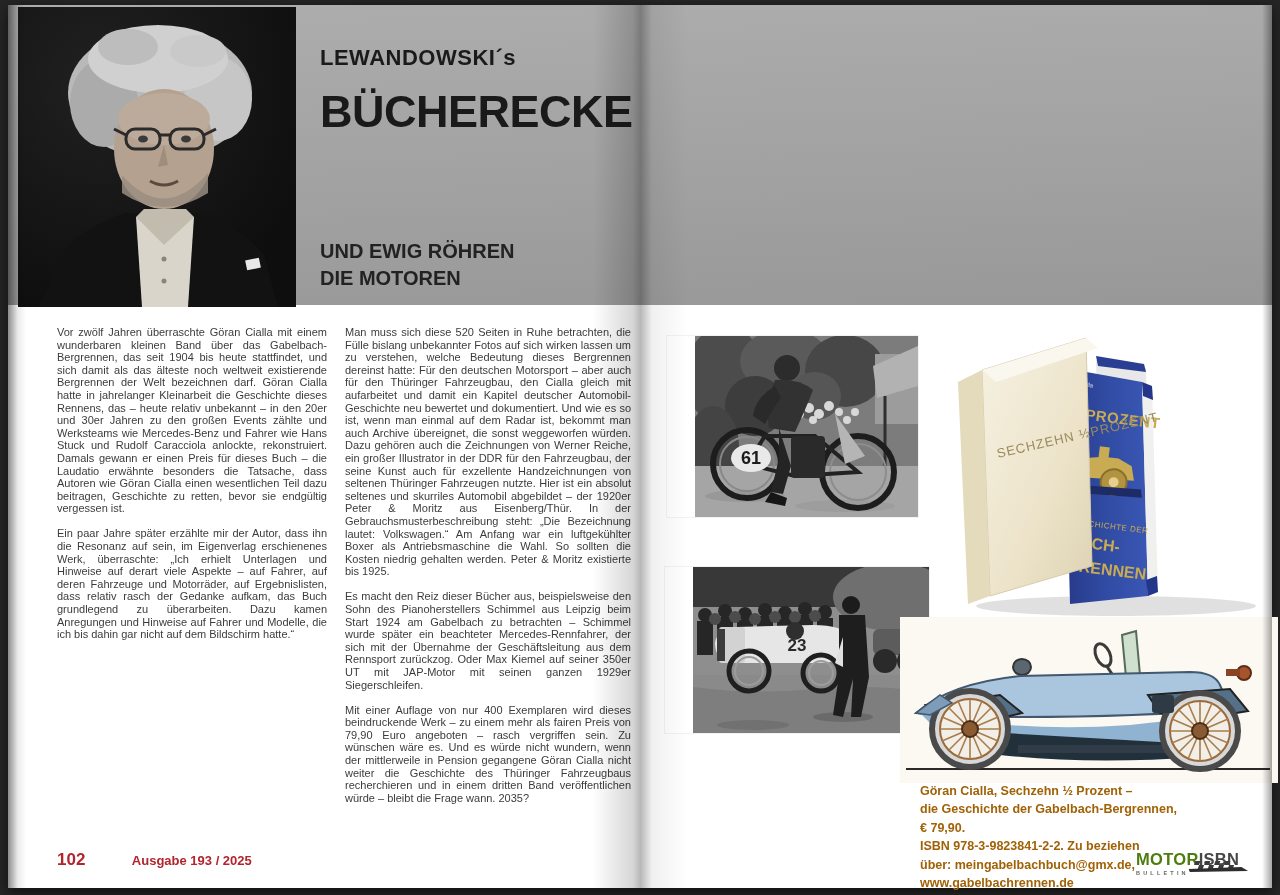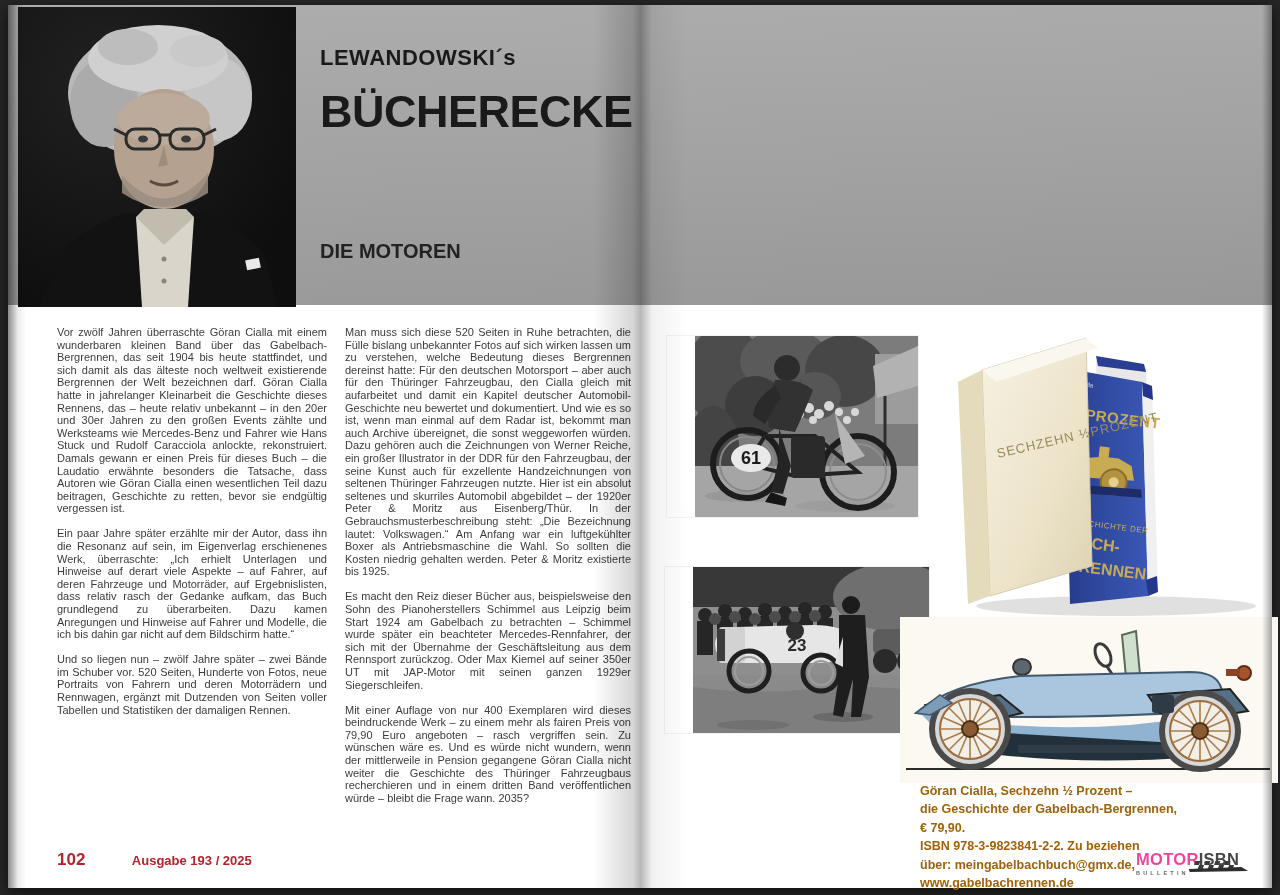--- a/index.html
+++ b/index.html
@@ -33,21 +33,21 @@
   .photo{position:absolute;box-shadow:0 0 0 1px rgba(0,0,0,.05);padding-left:28px;}
   #photo-motorcycle{left:659px;top:331px;width:223px;height:181px;}
   #photo-racecar{left:657px;top:562px;width:236px;height:166px;}
   #slipcase{left:938px;top:303px;width:332px;height:316px;position:absolute;}
   #car-illustration{left:892px;top:612px;width:378px;height:166px;position:absolute;
     background:#fbf9f3;}
   .caption{position:absolute;left:912px;top:777px;font-size:12.5px;line-height:18.4px;color:#a16207;font-weight:bold;}
   
   .logo{position:absolute;left:1128px;top:845px;width:130px;}
   .logo-main{font-size:16.5px;font-weight:700;letter-spacing:.3px;position:relative;white-space:nowrap;}
-  .logo-motor{color:#ec4899;}
+  .logo-motor{color:#4d7c0f;}
   .logo-world{color:#474747;}
   .logo-flag{position:absolute;left:46px;top:9px;}
   .logo-sub{font-size:5.5px;letter-spacing:3.2px;color:#666;margin-top:1px;font-weight:700;}
   svg{display:block;}
 </style>
 </head>
 <body>
 
 <div class="spread">
   <div class="band"></div>
@@ -92,27 +92,27 @@
       <circle cx="146" cy="274" r="2.5" fill="#8a8578"></circle>
       <rect x="228" y="252" width="14" height="10" fill="#e8e8e8" transform="rotate(-12 235 257)"></rect>
     </svg>
   </div>
 
   <div class="headline">
     <div class="author-line">LEWANDOWSKI´s</div>
     <div class="big-title">BÜCHERECKE</div>
   </div>
   <div class="subtitle">
+    <div>UND EWIG RÖHREN</div>
     <div>DIE MOTOREN</div>
   </div>
 
   <div class="col" id="col1">
     <p>Vor zwölf Jahren überraschte Göran Cialla mit einem wunderbaren kleinen Band über das Gabelbach-Bergrennen, das seit 1904 bis heute stattfindet, und sich damit als das älteste noch weltweit existierende Bergrennen der Welt bezeichnen darf. Göran Cialla hatte in jahrelanger Kleinarbeit die Geschichte dieses Rennens, das – heute relativ unbekannt – in den 20er und 30er Jahren zu den großen Events zählte und Werksteams wie Mercedes-Benz und Fahrer wie Hans Stuck und Rudolf Caracciola anlockte, rekonstruiert. Damals gewann er einen Preis für dieses Buch – die Laudatio erwähnte besonders die Tatsache, dass Autoren wie Göran Cialla einen wesentlichen Teil dazu beitragen, Geschichte zu retten, bevor sie endgültig vergessen ist.</p>
     <p>Ein paar Jahre später erzählte mir der Autor, dass ihn die Resonanz auf sein, im Eigenverlag erschienenes Werk, überraschte: „Ich erhielt Unterlagen und Hinweise auf derart viele Aspekte – auf Fahrer, auf deren Fahrzeuge und Motorräder, auf Ergebnislisten, dass relativ rasch der Gedanke aufkam, das Buch grundlegend zu überarbeiten. Dazu kamen Anregungen und Hinweise auf Fahrer und Modelle, die ich bis dahin gar nicht auf dem Bildschirm hatte.“</p>
-    <p>Und so liegen nun – zwölf Jahre später – zwei Bände im Schuber vor. 520 Seiten, Hunderte von Fotos, neue Portraits von Fahrern und deren Motorrädern und Rennwagen, ergänzt mit Dutzenden von Seiten voller Tabellen und Statistiken der damaligen Rennen.</p>
   </div>
   <div class="col" id="col2">
     <p>Man muss sich diese 520 Seiten in Ruhe betrachten, die Fülle bislang unbekannter Fotos auf sich wirken lassen um zu verstehen, welche Bedeutung dieses Bergrennen dereinst hatte: Für den deutschen Motorsport – aber auch für den Thüringer Fahrzeugbau, den Cialla gleich mit aufarbeitet und damit ein Kapitel deutscher Automobil-Geschichte neu bewertet und dokumentiert. Und wie es so ist, wenn man einmal auf dem Radar ist, bekommt man auch Archive übereignet, die sonst weggeworfen würden. Dazu gehören auch die Zeichnungen von Werner Reiche, ein großer Illustrator in der DDR für den Fahrzeugbau, der seine Kunst auch für exzellente Handzeichnungen von seltenen Thüringer Fahrzeugen nutzte. Hier ist ein absolut seltenes und skurriles Automobil abgebildet – der 1920er Peter &amp; Moritz aus Eisenberg/Thür. In der Gebrauchsmusterbeschreibung steht: „Die Bezeichnung lautet: Volkswagen.“ Am Anfang war ein luftgekühlter Boxer als Antriebsmaschine die Wahl. So sollten die Kosten niedrig gehalten werden. Peter &amp; Moritz existierte bis 1925.</p>
     <p>Es macht den Reiz dieser Bücher aus, beispielsweise den Sohn des Pianoherstellers Schimmel aus Leipzig beim Start 1924 am Gabelbach zu betrachten – Schimmel wurde später ein beachteter Mercedes-Rennfahrer, der sich mit der Übernahme der Geschäftsleitung aus dem Rennsport zurückzog. Oder Max Kiemel auf seiner 350er UT mit JAP-Motor mit seinen ganzen 1929er Siegerschleifen.</p>
     <p>Mit einer Auflage von nur 400 Exemplaren wird dieses beindruckende Werk – zu einem mehr als fairen Preis von 79,90 Euro angeboten – rasch vergriffen sein. Zu wünschen wäre es. Und es würde nicht wundern, wenn der mittlerweile in Pension gegangene Göran Cialla nicht weiter die Geschichte des Thüringer Fahrzeugbaus recherchieren und in einem dritten Band veröffentlichen würde – bleibt die Frage wann. 2035?</p>
   </div>
 
   <div class="pagefoot">
     <span class="num">102</span>
     <span class="issue">Ausgabe 193  / 2025</span>

